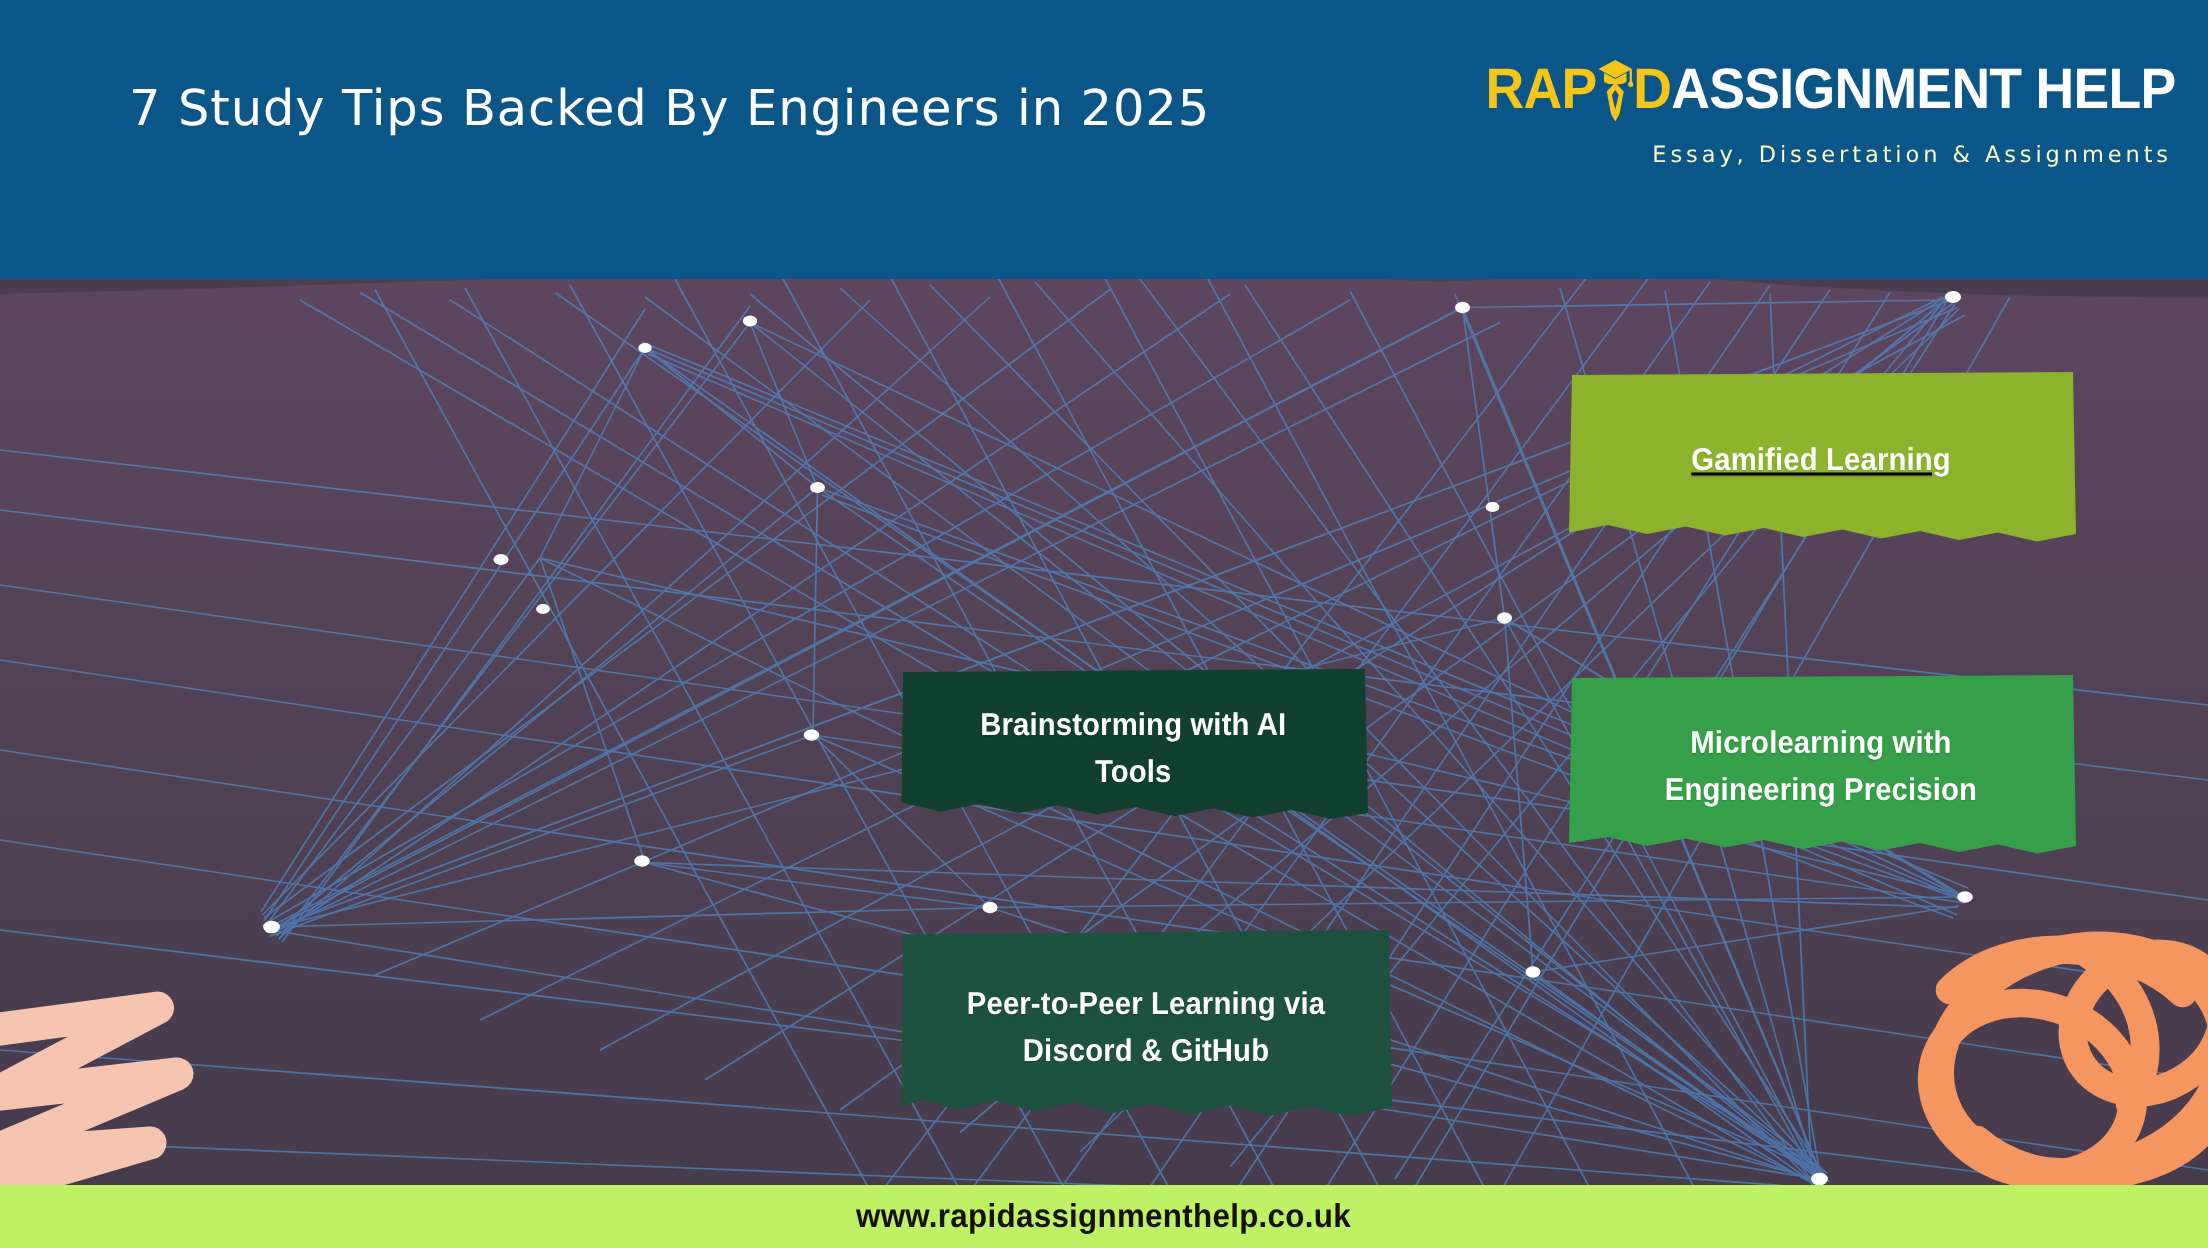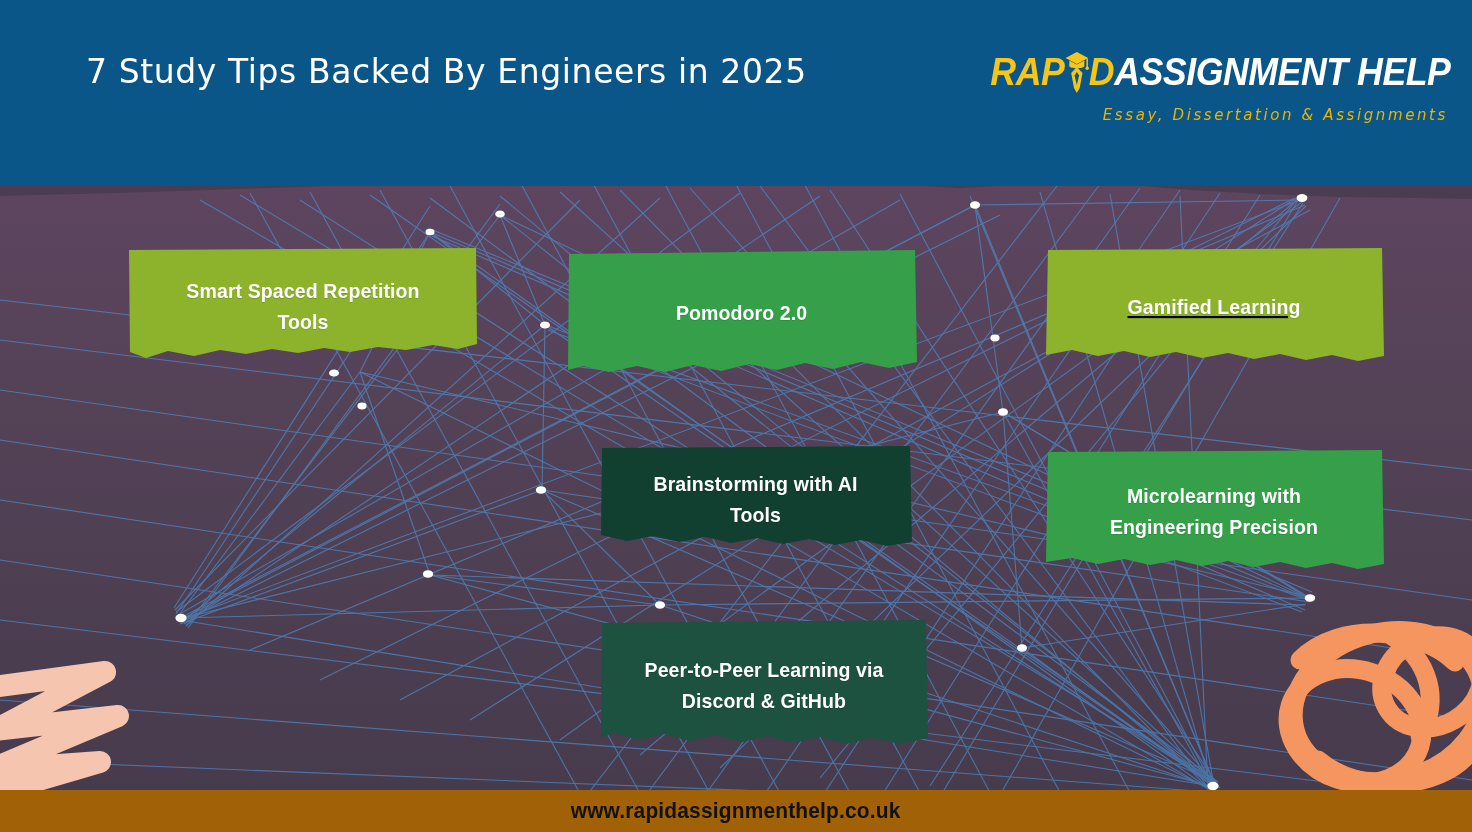--- a/index.html
+++ b/index.html
@@ -34,24 +34,23 @@
     letter-spacing: 0.6px;
     color: #ffffff;
     white-space: nowrap;
     font-family: "DejaVu Sans", sans-serif;
   }
 
   
   #logo {
     position: absolute;
     right: 22px;
-    top: 50px;
+    top: 38px;
     width: 420px;
     height: 82px;
-    font-style: italic;
   }
   #logo-wordmark {
     position: absolute;
     right: 0;
     top: 0;
     font-family: "Liberation Sans Narrow", "Liberation Sans", sans-serif;
     font-weight: bold;
     font-size: 38px;
     letter-spacing: -0.5px;
     white-space: nowrap;
@@ -67,21 +66,21 @@
     width: 26px;
     height: 44px;
     vertical-align: top;
   }
   #logo-tagline {
     position: absolute;
     right: 2px;
     top: 56px;
     font-size: 15px;
     letter-spacing: 2.6px;
-    color: #eab308;
+    color: #fef9c3;
     white-space: nowrap;
     font-family: "DejaVu Sans", sans-serif;
   }
 
   
   #stage {
     position: absolute;
     left: 0; top: 0;
     width: 1472px;
     height: 832px;
@@ -121,21 +120,21 @@
     text-shadow: 0 1px 1px rgba(0,0,0,0.12);
   }
 
   
   #footer {
     position: absolute;
     left: 0;
     bottom: 0;
     width: 1472px;
     height: 42px;
-    background: #a16207;
+    background: #bef264;
     z-index: 20;
     display: flex;
     align-items: center;
     justify-content: center;
     margin-top: 27px;
   }
   #footer-url {
     color: #14110a;
     font-weight: bold;
     font-size: 22px;
@@ -334,35 +333,21 @@
 
             <polygon points="13,17 19,23 16,38 13,43 10,38 7,23" fill="#f5c518"></polygon>
             <polygon points="13,22 15.4,25.4 13,35 10.6,25.4" fill="#0a5688"></polygon>
           </svg>
         </span><span class="logo-yellow">D</span><span class="logo-white">ASSIGNMENT HELP</span>
       </div>
       <div id="logo-tagline">Essay, Dissertation &amp; Assignments</div>
     </div>
   </div>
 
-  <div class="card" style="left:128px; top:248px; width:350px; height:116px;">
-    <svg class="card-bg" viewBox="0 0 350 116" preserveAspectRatio="none">
-      <path d="M1,2 L348,0 L349,96 L330,101 L305,97 L278,102 L250,99 L222,104 L196,100
-               L170,105 L144,101 L118,106 L92,102 L66,108 L40,103 L18,110 L2,104 Z" fill="#8db22b"></path>
-    </svg>
-    <div class="card-label">Smart Spaced Repetition Tools</div>
-  </div>
-
-  <div class="card" style="left:567px; top:250px; width:350px; height:124px;">
-    <svg class="card-bg" viewBox="0 0 350 124" preserveAspectRatio="none">
-      <path d="M2,4 L348,0 L350,112 L322,118 L294,112 L266,119 L238,113 L210,120
-               L182,114 L154,121 L126,115 L98,122 L70,116 L42,122 L16,116 L1,120 Z" fill="#35a049"></path>
-    </svg>
-    <div class="card-label">Pomodoro 2.0</div>
-  </div>
+
 
   <div class="card" style="left:1044px; top:248px; width:340px; height:116px;text-decoration:underline;">
     <svg class="card-bg" viewBox="0 0 340 116" preserveAspectRatio="none">
       <path d="M4,2 L338,0 L340,108 L314,113 L288,107 L262,112 L236,106 L210,111
                L184,105 L158,110 L132,104 L106,109 L80,103 L54,108 L28,102 L2,107 Z" fill="#8db22b"></path>
     </svg>
     <div class="card-label">Gamified Learning</div>
   </div>
 
 

